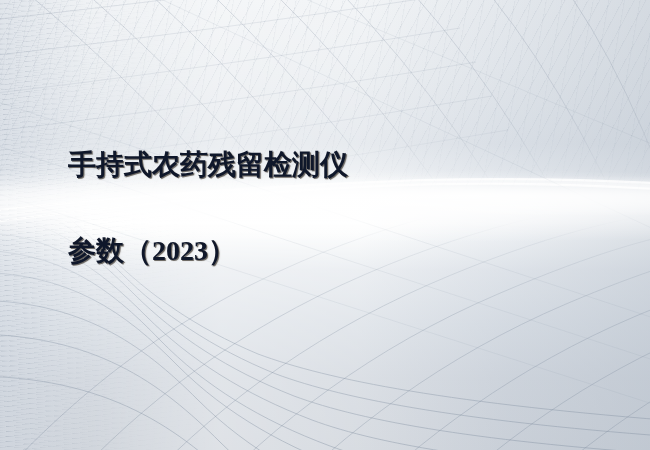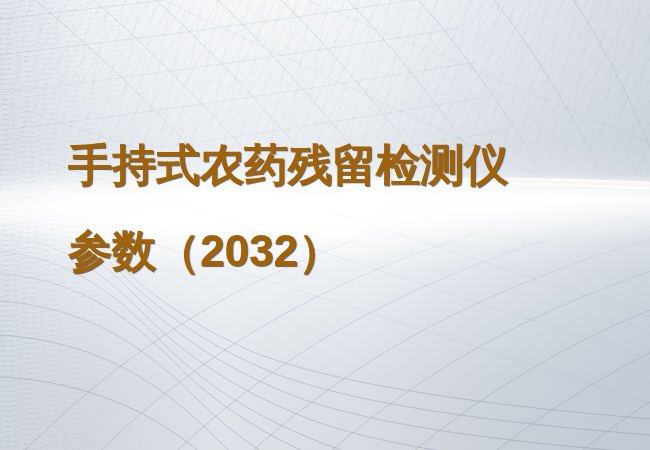--- a/index.html
+++ b/index.html
@@ -127,25 +127,25 @@
 
   
   #title-block {
     position: absolute;
     left: 68px;
     top: 122px;
     width: 540px;
     z-index: 20;
   }
   .title-line {
-    font-family: Liberation Sans, sans-serif;
+    font-family: Liberation Serif, serif;
     font-weight: 700;
-    font-size: 44px;
+    font-size: 28px;
     line-height: 86px;
-    color: #a16207;
+    color: #0f172a;
     letter-spacing: 0px;
     white-space: nowrap;
     text-shadow:
       1px 1px 0 rgba(40,34,28,0.55),
       1.6px 1.4px 1.2px rgba(80,66,50,0.30);
   }
 </style>
 </head>
 <body>
 
@@ -241,16 +241,16 @@
 
   <div class="bg-layer bg-hatch-a"></div>
   <div class="bg-layer bg-hatch-b"></div>
   <div class="bg-layer bg-hatch-left"></div>
   <div class="bg-layer bg-hatch-left2"></div>
   <div class="bg-layer bg-sweep"></div>
   <div class="bg-layer bg-sweep2"></div>
 
   <div id="title-block">
     <div class="title-line">手持式农药残留检测仪</div>
-    <div class="title-line">参数（2032）</div>
+    <div class="title-line">参数（2023）</div>
   </div>
 
 </div>
 
 </body></html>

